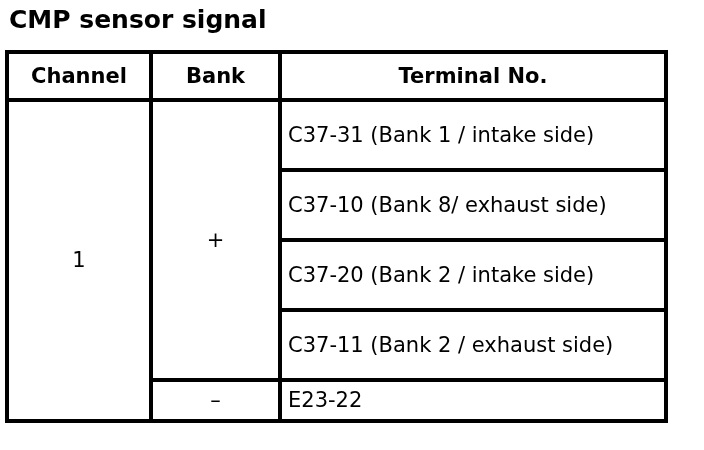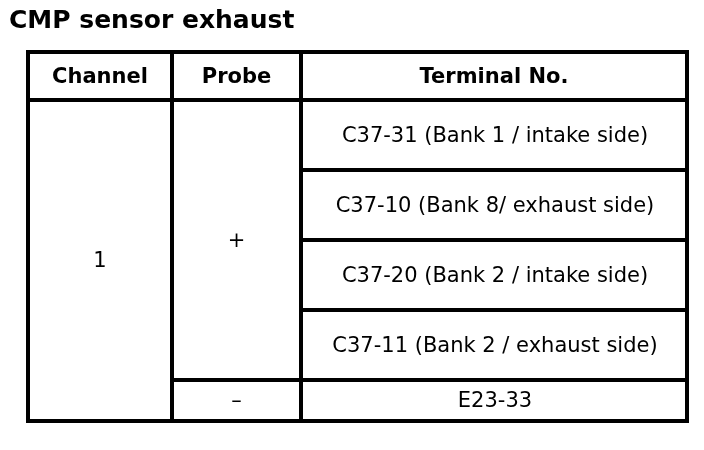--- a/index.html
+++ b/index.html
@@ -19,21 +19,21 @@
     position: absolute;
     left: 9px;
     top: 5px;
     font-size: 25px;
     font-weight: 700;
     letter-spacing: 0px;
     white-space: nowrap;
   }
   table.spec {
     position: absolute;
-    left: 26px;
+    left: 5px;
     top: 50px;
     border-collapse: collapse;
     table-layout: fixed;
     border-radius: 29px;
   }
   .spec th, .spec td {
     border: 4px solid #000000;
     font-size: 21px;
     background: #ffffff;
     overflow: hidden;
@@ -48,58 +48,58 @@
   .col-probe    { width: 129px; }
   .col-terminal { width: 386px; }
   .spec td {
     vertical-align: middle;
     padding: 0;
   }
   td.center {
     text-align: center;
   }
   td.terminal {
-    text-align: center;
+    text-align: left;
     padding: 4px 4px 4px 6px;
     line-height: 1.38;
   }
   tr.r-tall  { height: 70px; }
   tr.r-short { height: 38px; }
 </style>
 </head>
 <body>
 
-<div class="title">CMP sensor exhaust</div>
+<div class="title">CMP sensor signal</div>
 
 <table class="spec">
   <colgroup>
     <col class="col-channel">
     <col class="col-probe">
     <col class="col-terminal">
   </colgroup>
   <thead>
     <tr>
       <th>Channel</th>
-      <th>Probe</th>
+      <th>Bank</th>
       <th>Terminal No.</th>
     </tr>
   </thead>
   <tbody>
     <tr class="r-tall">
       <td class="center" rowspan="5">1</td>
       <td class="center" rowspan="4">+</td>
       <td class="terminal">C37-31 (Bank 1 / intake side)</td>
     </tr>
     <tr class="r-tall">
       <td class="terminal">C37-10 (Bank 8/ exhaust side)</td>
     </tr>
     <tr class="r-tall">
       <td class="terminal">C37-20 (Bank 2 / intake side)</td>
     </tr>
     <tr class="r-tall">
       <td class="terminal">C37-11 (Bank 2 / exhaust side)</td>
     </tr>
     <tr class="r-short">
       <td class="center">–</td>
-      <td class="terminal">E23-33</td>
+      <td class="terminal">E23-22</td>
     </tr>
   </tbody>
 </table>
 
 </body></html>

